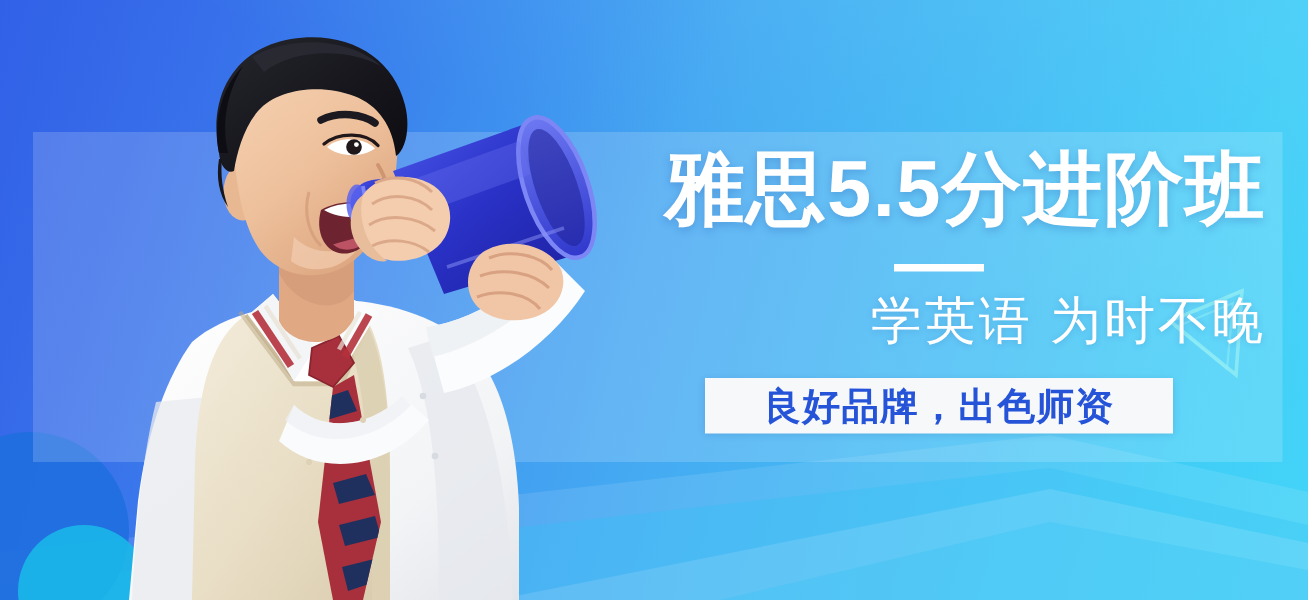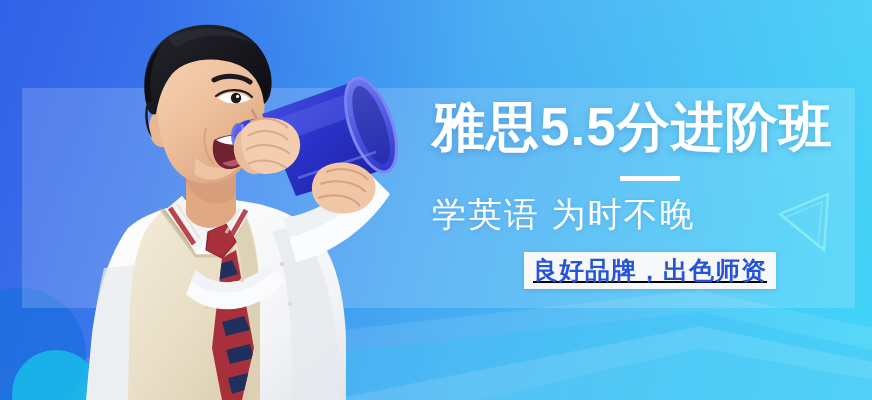--- a/index.html
+++ b/index.html
@@ -57,23 +57,23 @@
   
   .portrait {
     position: absolute;
     left: 46px; top: 18px;
     width: 360px; height: 382px;
   }
 
   
   .text-block {
     position: absolute;
-    left: 432px; top: 96px;
+    left: 408px; top: 96px;
     width: 436px;
-    text-align: left;
+    text-align: right;
   }
   .headline {
     font-size: 53px;
     line-height: 62px;
     font-weight: bold;
     color: #ffffff;
     letter-spacing: 1px;
     white-space: nowrap;
     text-shadow: 0 2px 6px rgba(30,80,170,0.28);
   }
@@ -86,27 +86,26 @@
     margin-top: 12px;
     font-size: 34px;
     line-height: 42px;
     color: #ffffff;
     letter-spacing: 2px;
     white-space: nowrap;
     text-shadow: 0 1px 4px rgba(30,80,170,0.22);
   }
   .badge {
     margin: 17px auto 0 auto;
-    width: 252px; height: 37px;
+    width: 312px; height: 37px;
     background: #f7f8fa;
     display: flex;
     align-items: center;
     justify-content: center;
     box-shadow: 0 1px 5px rgba(20,60,140,0.18);
-    text-decoration: underline;
   }
   .badge-text {
     font-size: 25px;
     font-weight: bold;
     color: #2554d8;
     letter-spacing: 1px;
     white-space: nowrap;
   }
 </style>
 </head>

